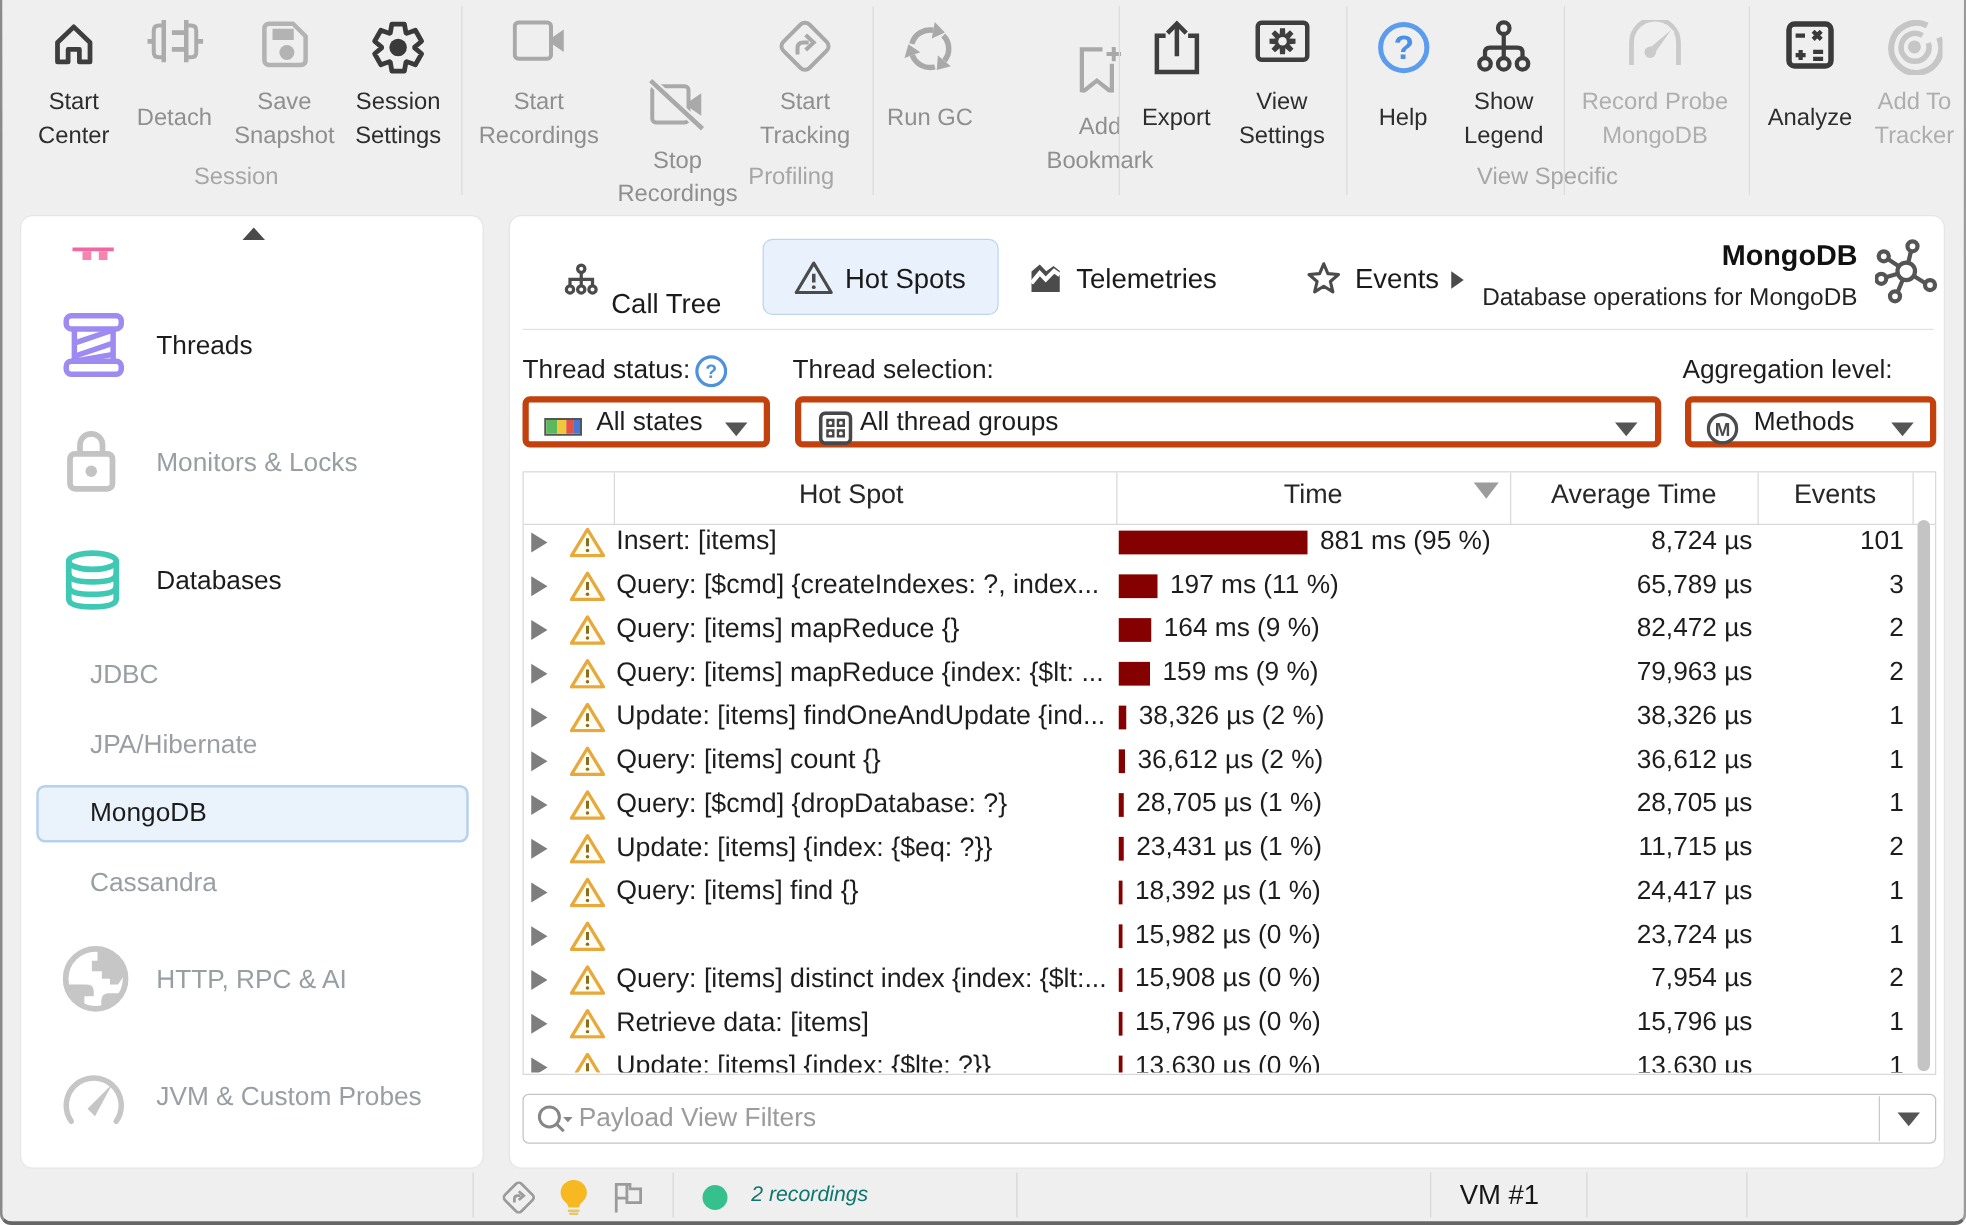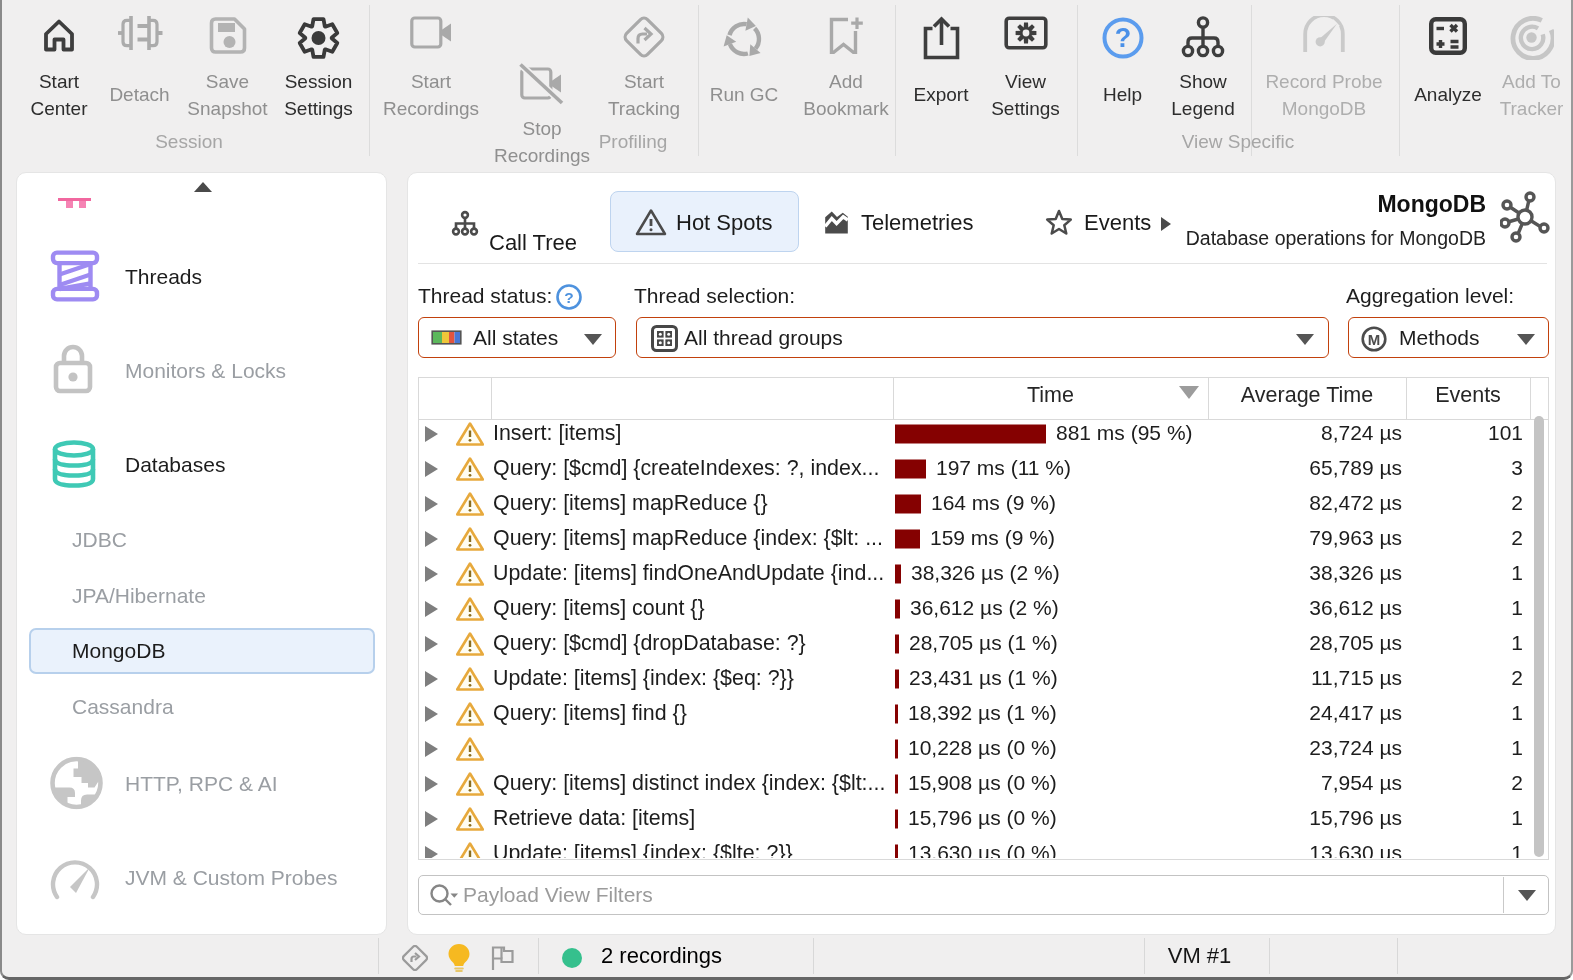--- a/index.html
+++ b/index.html
@@ -19,21 +19,21 @@
 #sidebar{position:absolute;left:16px;top:172px;width:371px;height:763px;background:#fff;border:1px solid #e5e5e5;border-radius:10px;box-sizing:border-box;}
 #main{position:absolute;left:407px;top:172px;width:1149px;height:763px;background:#fff;border:1px solid #e5e5e5;border-radius:10px;box-sizing:border-box;}
 .sideitem{position:absolute;left:108px;font-size:21px;color:#1c1c1c;transform:translateY(-50%);}
 .sideitem.gray{color:#9a9ea3;}
 .sicon{position:absolute;left:33px;transform:translateY(-50%);}
 
 .tabtext{font-size:22px;color:#1a1a1a;position:absolute;transform:translateY(-50%);}
 #hotspotsel{position:absolute;left:202px;top:18px;width:189px;height:61px;background:#e9f1fc;border:1.5px solid #bed4ef;border-radius:8px;box-sizing:border-box;}
 
 .clabel{position:absolute;font-size:21px;color:#1d1d1d;transform:translateY(-50%);}
-.combo{position:absolute;height:41px;border:1px solid #c2410c;border-radius:6px;box-sizing:border-box;background:#fff;}
+.combo{position:absolute;height:41px;border:5px solid #c2410c;border-radius:6px;box-sizing:border-box;background:#fff;}
 .combo .ctext{position:absolute;font-size:21px;color:#1d1d1d;top:50%;transform:translateY(-50%);}
 .darr{position:absolute;width:0;height:0;border-left:9px solid transparent;border-right:9px solid transparent;border-top:11px solid #555;}
 
 #tbl{position:absolute;left:10px;top:204px;width:1131px;height:483px;border:1px solid #d9d9d9;box-sizing:border-box;}
 .th{position:absolute;top:0;height:42px;font-size:21.5px;color:#262626;text-align:center;line-height:35px;}
 .colsep{position:absolute;top:0;height:42px;width:1px;background:#d9d9d9;}
 .row{position:absolute;left:0;width:1110px;height:35px;}
 .rtext{position:absolute;left:74px;top:12.5px;transform:translateY(-50%);font-size:21.4px;color:#1d1d1d;white-space:nowrap;}
 .bar{position:absolute;left:476px;top:13.5px;transform:translateY(-50%);height:19px;background:#850101;}
 .btext{position:absolute;top:12.5px;transform:translateY(-50%);font-size:21px;color:#1d1d1d;white-space:nowrap;}
@@ -119,21 +119,21 @@
       <path d="M8.5 19.1 A15 15 0 0 1 25.6 8.2"></path>
       <path d="M26.8 1.6 L24.4 14.8 L34.9 9.9 Z" fill="#a9a9a9" stroke="none"></path>
       <path d="M33.6 12.4 A15 15 0 0 1 34.5 32.6"></path>
       <path d="M39.6 37.0 L29.3 28.3 L28.4 39.9 Z" fill="#a9a9a9" stroke="none"></path>
       <path d="M26.9 37.5 A15 15 0 0 1 8.9 28.1"></path>
       <path d="M2.6 30.4 L15.2 25.8 L5.7 19.3 Z" fill="#a9a9a9" stroke="none"></path>
     </svg>
     <div class="tlabel one dis">Run GC</div>
   </div>
 
-  <div class="tbtn" style="left:794px;width:100px;">
+  <div class="tbtn" style="left:828px;width:100px;margin-top:20px;">
     <svg class="ticon" width="38" height="38" viewBox="0 0 38 38" fill="none" stroke="#a9a9a9" stroke-width="3.4">
       <path d="M4.5 38 V3.5 H21"></path>
       <path d="M28.5 15 V38 L16.5 28.5 L4.5 38"></path>
       <path d="M30 1.5 V13 M24.2 7.2 H35.8" stroke-width="3.2"></path>
     </svg>
     <div class="tlabel dis">Add<br>Bookmark</div>
   </div>
   <div class="tsep" style="left:893px;"></div>
 
   <div class="tbtn" style="left:896px;width:86px;">
@@ -334,20 +334,21 @@
   <div class="combo" style="left:940px;top:144px;width:201px;">
     <svg style="position:absolute;left:12px;top:8px;" width="26" height="26" viewBox="0 0 26 26" fill="none">
       <circle cx="13" cy="13" r="11.3" stroke="#4c4c4c" stroke-width="2.6"></circle>
       <text x="13" y="19" text-anchor="middle" font-family="Liberation Sans" font-size="15" font-weight="bold" fill="#4c4c4c">M</text>
     </svg>
     <div class="ctext" style="left:50px;">Methods</div>
     <div class="darr" style="right:13px;top:16px;"></div>
   </div>
 
   <div id="tbl">
+    <div class="th" style="left:61px;width:402px;">Hot Spot</div>
     <div class="th" style="left:474px;width:315px;">Time</div>
     <div class="th" style="left:789px;width:198px;">Average Time</div>
     <div class="th" style="left:987px;width:124px;">Events</div>
     <div class="colsep" style="left:72px;"></div>
     <div class="colsep" style="left:474px;"></div>
     <div class="colsep" style="left:789px;"></div>
     <div class="colsep" style="left:987px;"></div>
     <div class="colsep" style="left:1111px;"></div>
     <div class="darr" style="left:760px;top:8px;border-left-width:10px;border-right-width:10px;border-top-width:13px;border-top-color:#9c9c9c;"></div>
     <div style="position:absolute;left:0;top:41px;width:1129px;height:1px;background:#d9d9d9;"></div>
@@ -470,21 +471,21 @@
 <div class="evt">1</div>
 </div>
 <div class="row" style="top:315px;">
 <div class="exp"></div>
           <svg class="warn" style="position:absolute;left:37px;top:13.5px;transform:translateY(-50%);" width="28" height="24" viewBox="0 0 28 24">
             <path d="M14 1.5 L26.8 22.5 H1.2 Z" fill="#fffdf2" stroke="#e7a93c" stroke-width="2.6" stroke-linejoin="round"></path>
             <path d="M14 8.5 V15" stroke="#8a6d1e" stroke-width="2.4"></path>
             <circle cx="14" cy="18.3" r="1.4" fill="#8a6d1e"></circle>
           </svg>
 <div class="bar" style="width:3px;"></div>
-<div class="btext" style="left:489px;">10,228 µs (0 %)</div>
+<div class="btext" style="left:489px;">15,982 µs (0 %)</div>
 <div class="avg">23,724 µs</div>
 <div class="evt">1</div>
 </div>
 <div class="row" style="top:350px;">
 <div class="exp"></div>
           <svg class="warn" style="position:absolute;left:37px;top:13.5px;transform:translateY(-50%);" width="28" height="24" viewBox="0 0 28 24">
             <path d="M14 1.5 L26.8 22.5 H1.2 Z" fill="#fffdf2" stroke="#e7a93c" stroke-width="2.6" stroke-linejoin="round"></path>
             <path d="M14 8.5 V15" stroke="#8a6d1e" stroke-width="2.4"></path>
             <circle cx="14" cy="18.3" r="1.4" fill="#8a6d1e"></circle>
           </svg>
@@ -546,20 +547,20 @@
   <svg style="position:absolute;left:445px;top:7px;" width="24" height="30" viewBox="0 0 24 30">
     <path d="M12 1 C5.9 1 1.5 5.5 1.5 11 C1.5 14.5 3.5 17 5.5 19 C7 20.5 7.5 21.5 7.8 23 H16.2 C16.5 21.5 17 20.5 18.5 19 C20.5 17 22.5 14.5 22.5 11 C22.5 5.5 18.1 1 12 1 Z" fill="#f6b921"></path>
     <path d="M8.2 25.5 H15.8 M9.2 28 H14.8" stroke="#e8c76a" stroke-width="2" stroke-linecap="round"></path>
   </svg>
   <svg style="position:absolute;left:487px;top:9px;" width="27" height="26" viewBox="0 0 27 26" fill="none" stroke="#9b9b9b" stroke-width="2.2">
     <path d="M4 25 V2.5 H15 V6 H23.5 V17 H12.5 V13.5 H4"></path>
     <path d="M12.5 2.5 V13.5"></path>
   </svg>
   <div class="ssep" style="left:536px;"></div>
   <div style="position:absolute;left:560px;top:12px;width:20px;height:20px;border-radius:50%;background:#35c08d;"></div>
-  <div style="position:absolute;left:599px;top:50%;transform:translateY(-50%);font-size:22px;color:#000000;">2 recordings</div>
+  <div style="position:absolute;left:599px;top:50%;transform:translateY(-50%);font-size:17px;color:#0f766e;font-style:italic;">2 recordings</div>
   <div class="ssep" style="left:811px;"></div>
   <div class="ssep" style="left:1142px;"></div>
   <div style="position:absolute;left:1135px;width:125px;text-align:center;top:50%;transform:translateY(-50%);font-size:22px;color:#161616;">VM #1</div>
   <div class="ssep" style="left:1267px;"></div>
   <div class="ssep" style="left:1395px;"></div>
 </div>
 <div id="frame"></div>
 
 </body></html>

